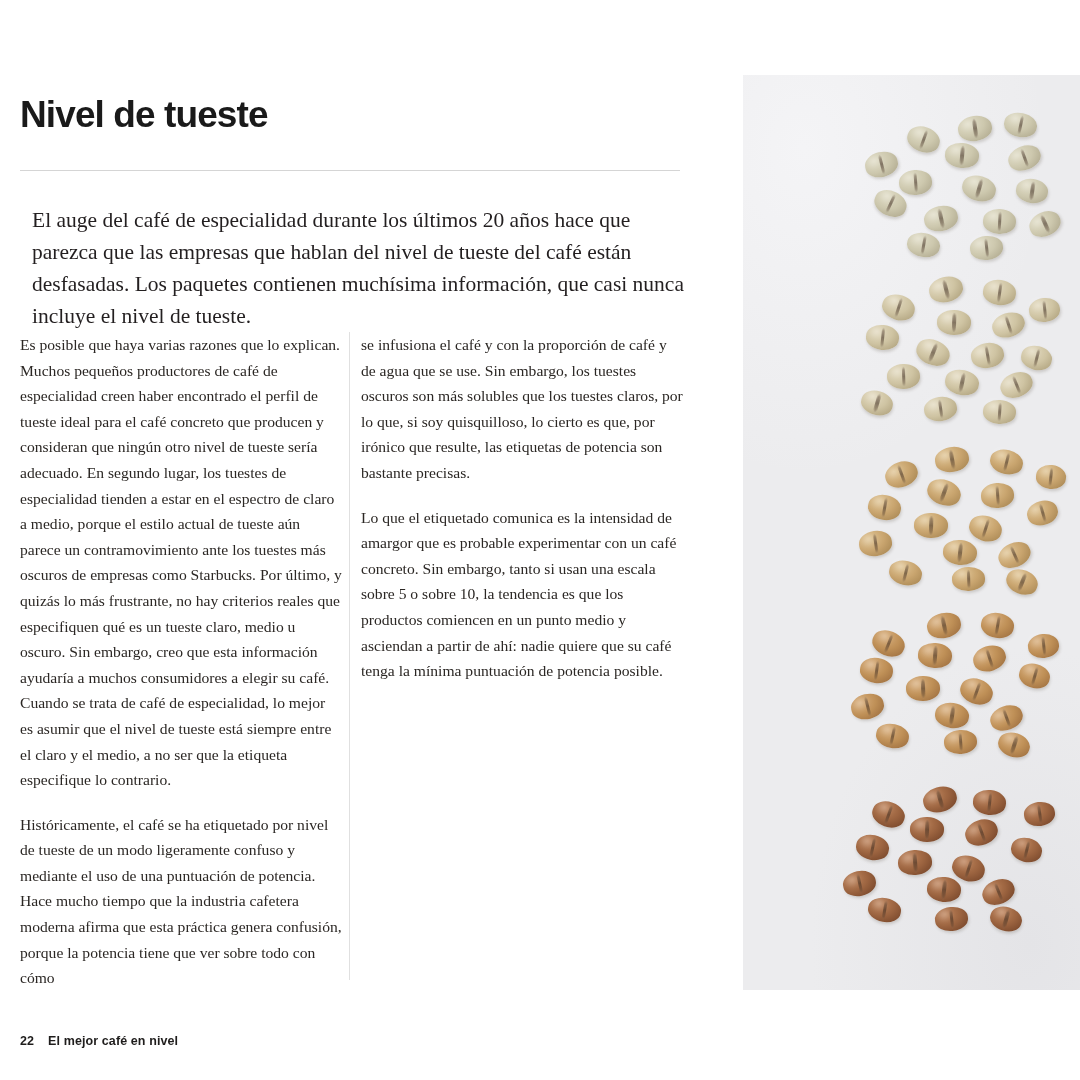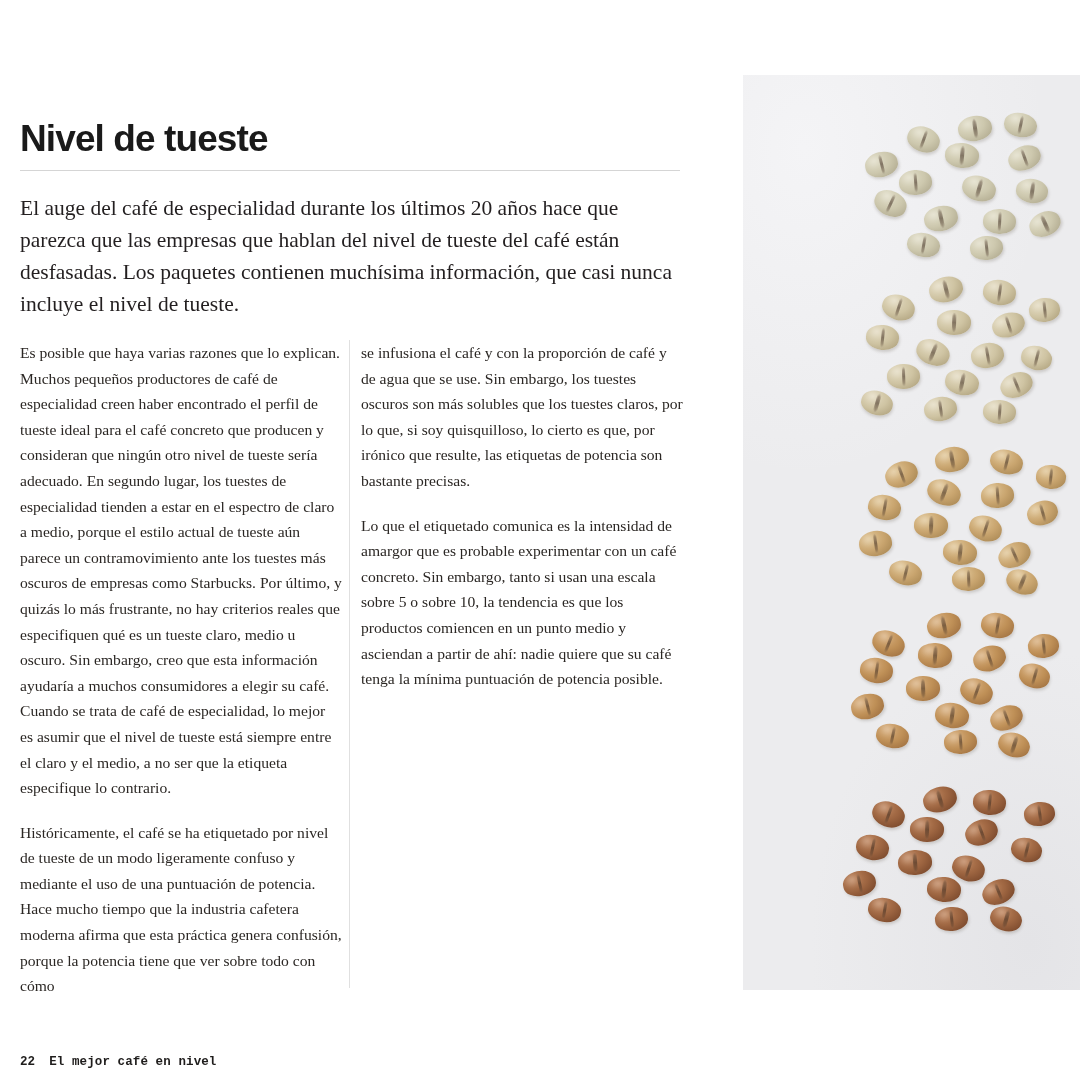--- a/index.html
+++ b/index.html
@@ -29,21 +29,21 @@
     position: absolute;
     left: 20px;
     top: 0;
     width: 665px;
     height: 1080px;
   }
 
   .page-title {
     position: absolute;
     left: 0;
-    top: 120px;
+    top: 96px;
     font-family: "Liberation Sans", sans-serif;
     font-weight: bold;
     font-size: 37px;
     letter-spacing: -0.9px;
     color: #1a1a1a;
     line-height: 1.05;
     margin: 0;
   }
 
   .title-rule {
@@ -57,29 +57,29 @@
 
   .lede {
     position: absolute;
     left: 0;
     top: 192px;
     width: 660px;
     font-family: "Liberation Serif", serif;
     font-size: 21.5px;
     line-height: 32px;
     color: #231f20;
-    margin: 0;
+    margin: 12px;
     text-align: left;
   }
 
   
   .columns {
     position: absolute;
     left: 0;
-    top: 340px;
+    top: 332px;
     width: 663px;
     height: 650px;
   }
 
   .col {
     position: absolute;
     top: 0;
     width: 322px;
   }
   .col-left  { left: 0px; }
@@ -101,22 +101,22 @@
     top: 0px;
     width: 1px;
     height: 648px;
     background: #e0e0e0;
   }
 
   
   .footer {
     position: absolute;
     left: 20px;
-    bottom: 11px;
-    font-family: Liberation Mono, monospace;
+    bottom: 32px;
+    font-family: Liberation Sans, sans-serif;
     font-size: 12.5px;
     font-weight: bold;
     color: #1f1d1c;
     letter-spacing: 0.1px;
     display: flex;
     align-items: flex-start;
     gap: 14px;
   }
 
   

